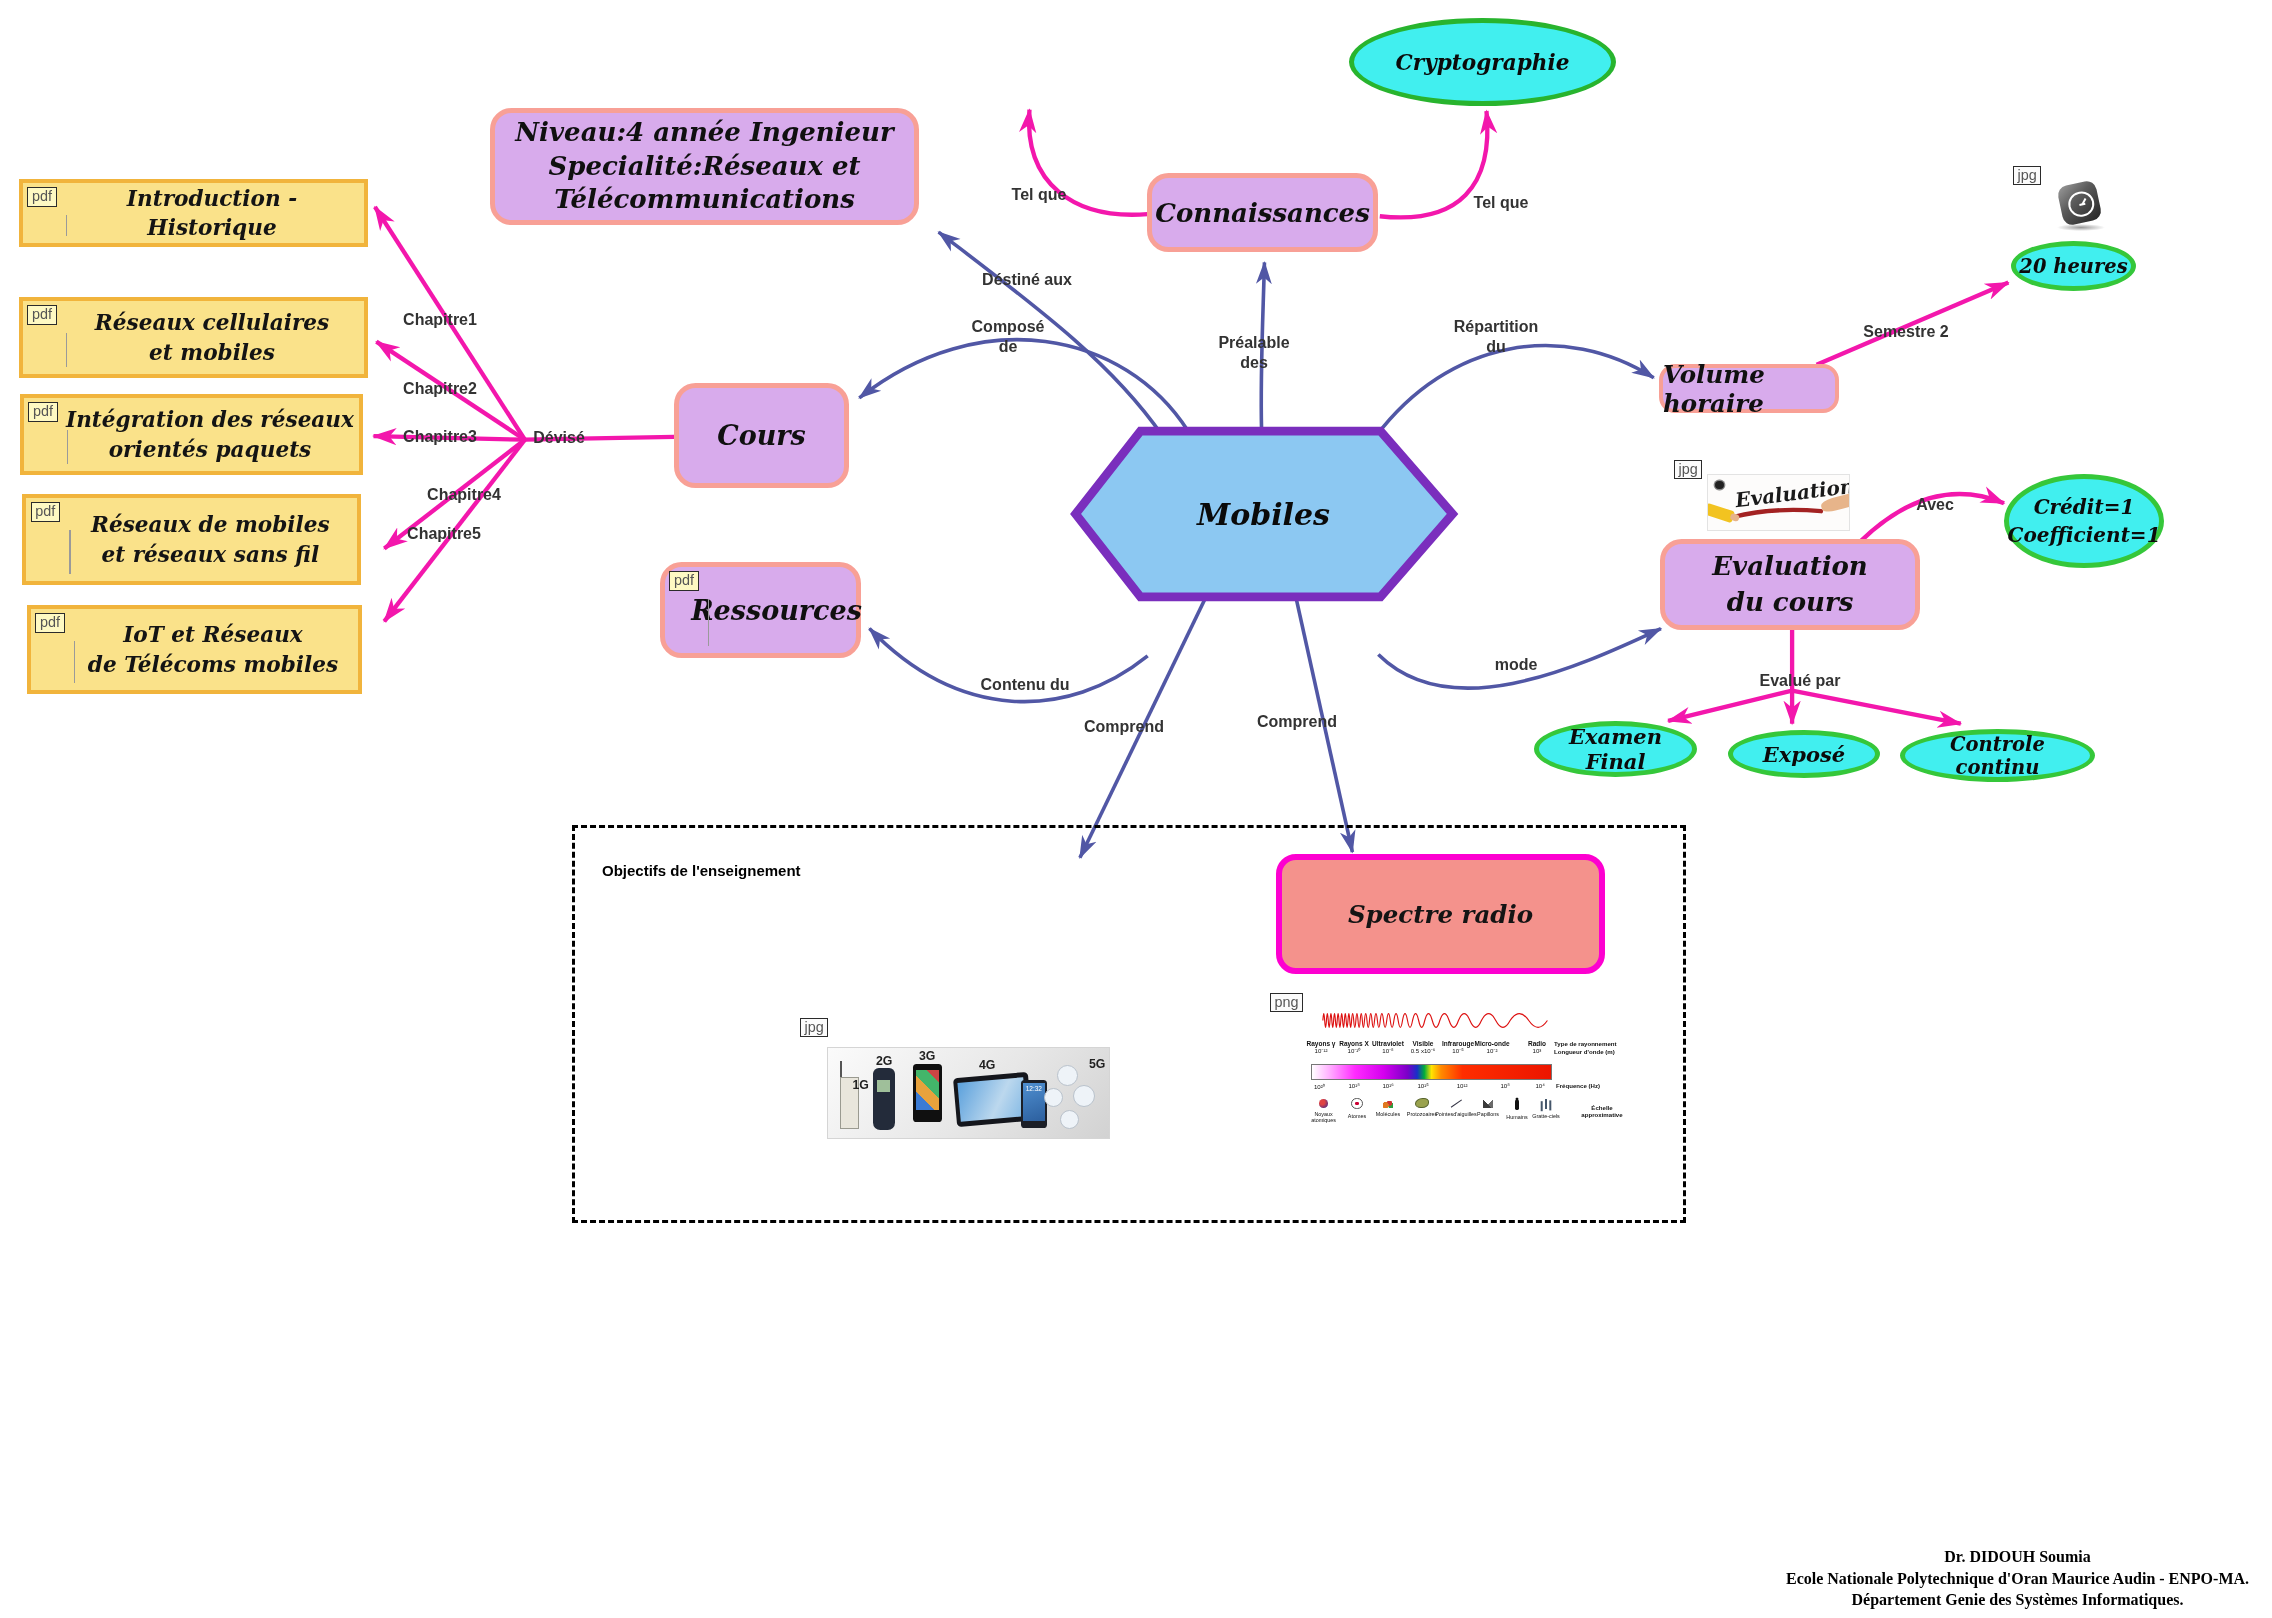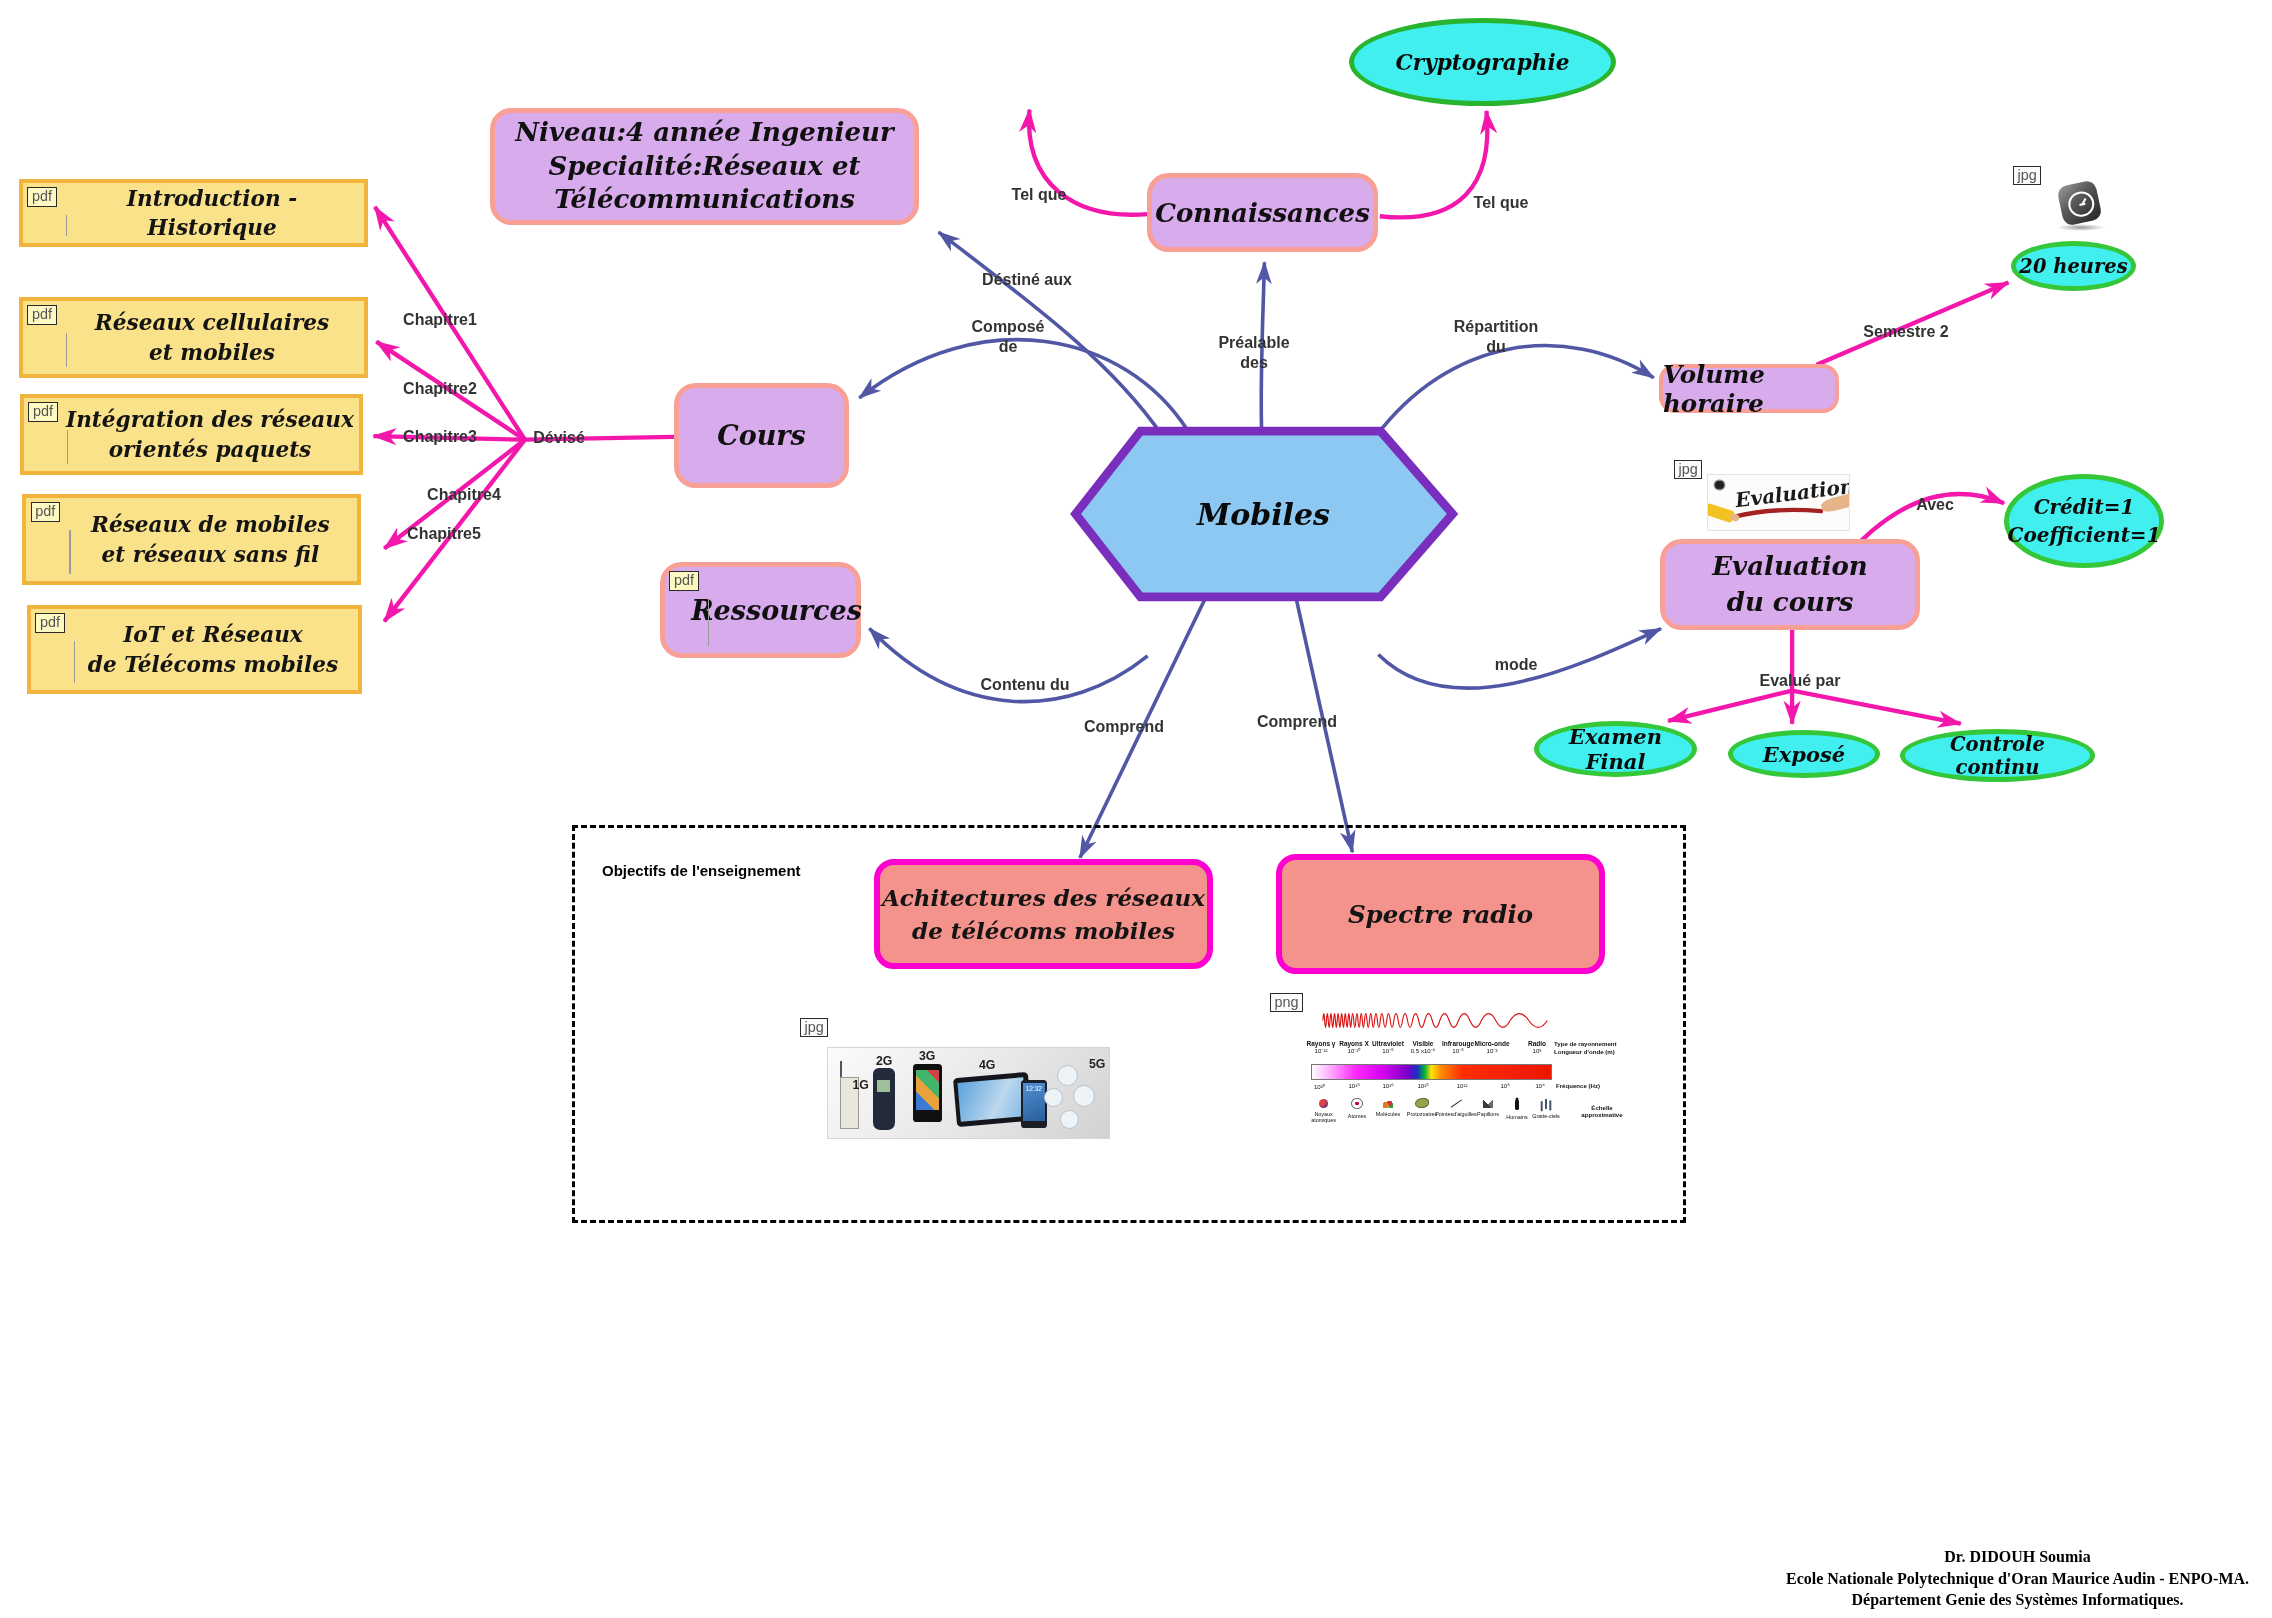--- a/index.html
+++ b/index.html
@@ -263,24 +263,20 @@
   <div class="edge-label" style="left:1025px;top:685px;">Contenu du</div>
   <div class="edge-label" style="left:1516px;top:665px;">mode</div>
   <div class="edge-label" style="left:1935px;top:505px;">Avec</div>
   <div class="edge-label" style="left:1800px;top:681px;">Evalué par</div>
   <div class="edge-label" style="left:1124px;top:727px;">Comprend</div>
   <div class="edge-label" style="left:1297px;top:722px;">Comprend</div>
 
   <div class="dashed" style="left:572px;top:825px;width:1114px;height:398px;"></div>
   <div id="objectifs-title" style="position:absolute;left:602px;top:862px;">Objectifs de l'enseignement</div>
 
-  <div class="obj" style="left:874px;top:859px;width:339px;height:110px;font-size:23px;line-height:1.45;">
-    <div>Achitectures des réseaux</div>
-    <div>de télécoms mobiles</div>
-  </div>
 
   <div class="obj" style="left:1276px;top:854px;width:329px;height:120px;font-size:24.5px;">
     <div>Spectre radio</div>
   </div>
 
   <span class="tagbox" style="left:800px;top:1018px;">jpg</span>
   <div id="phones">
     <div id="p1a"></div>
     <div id="p1"></div>
     <div id="p2"></div>

